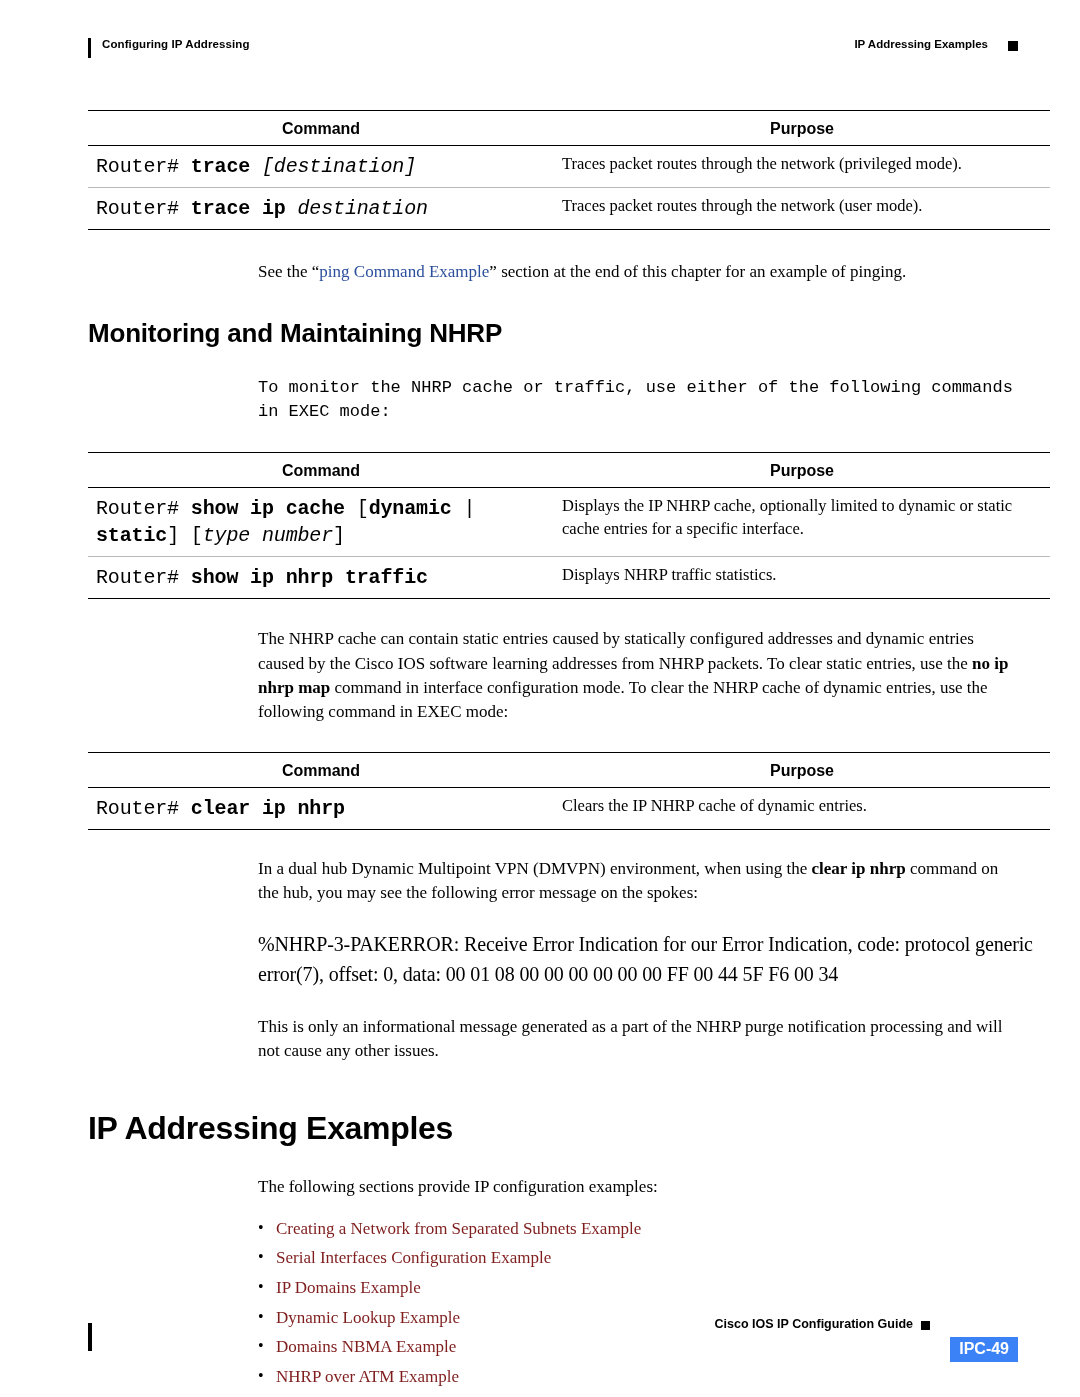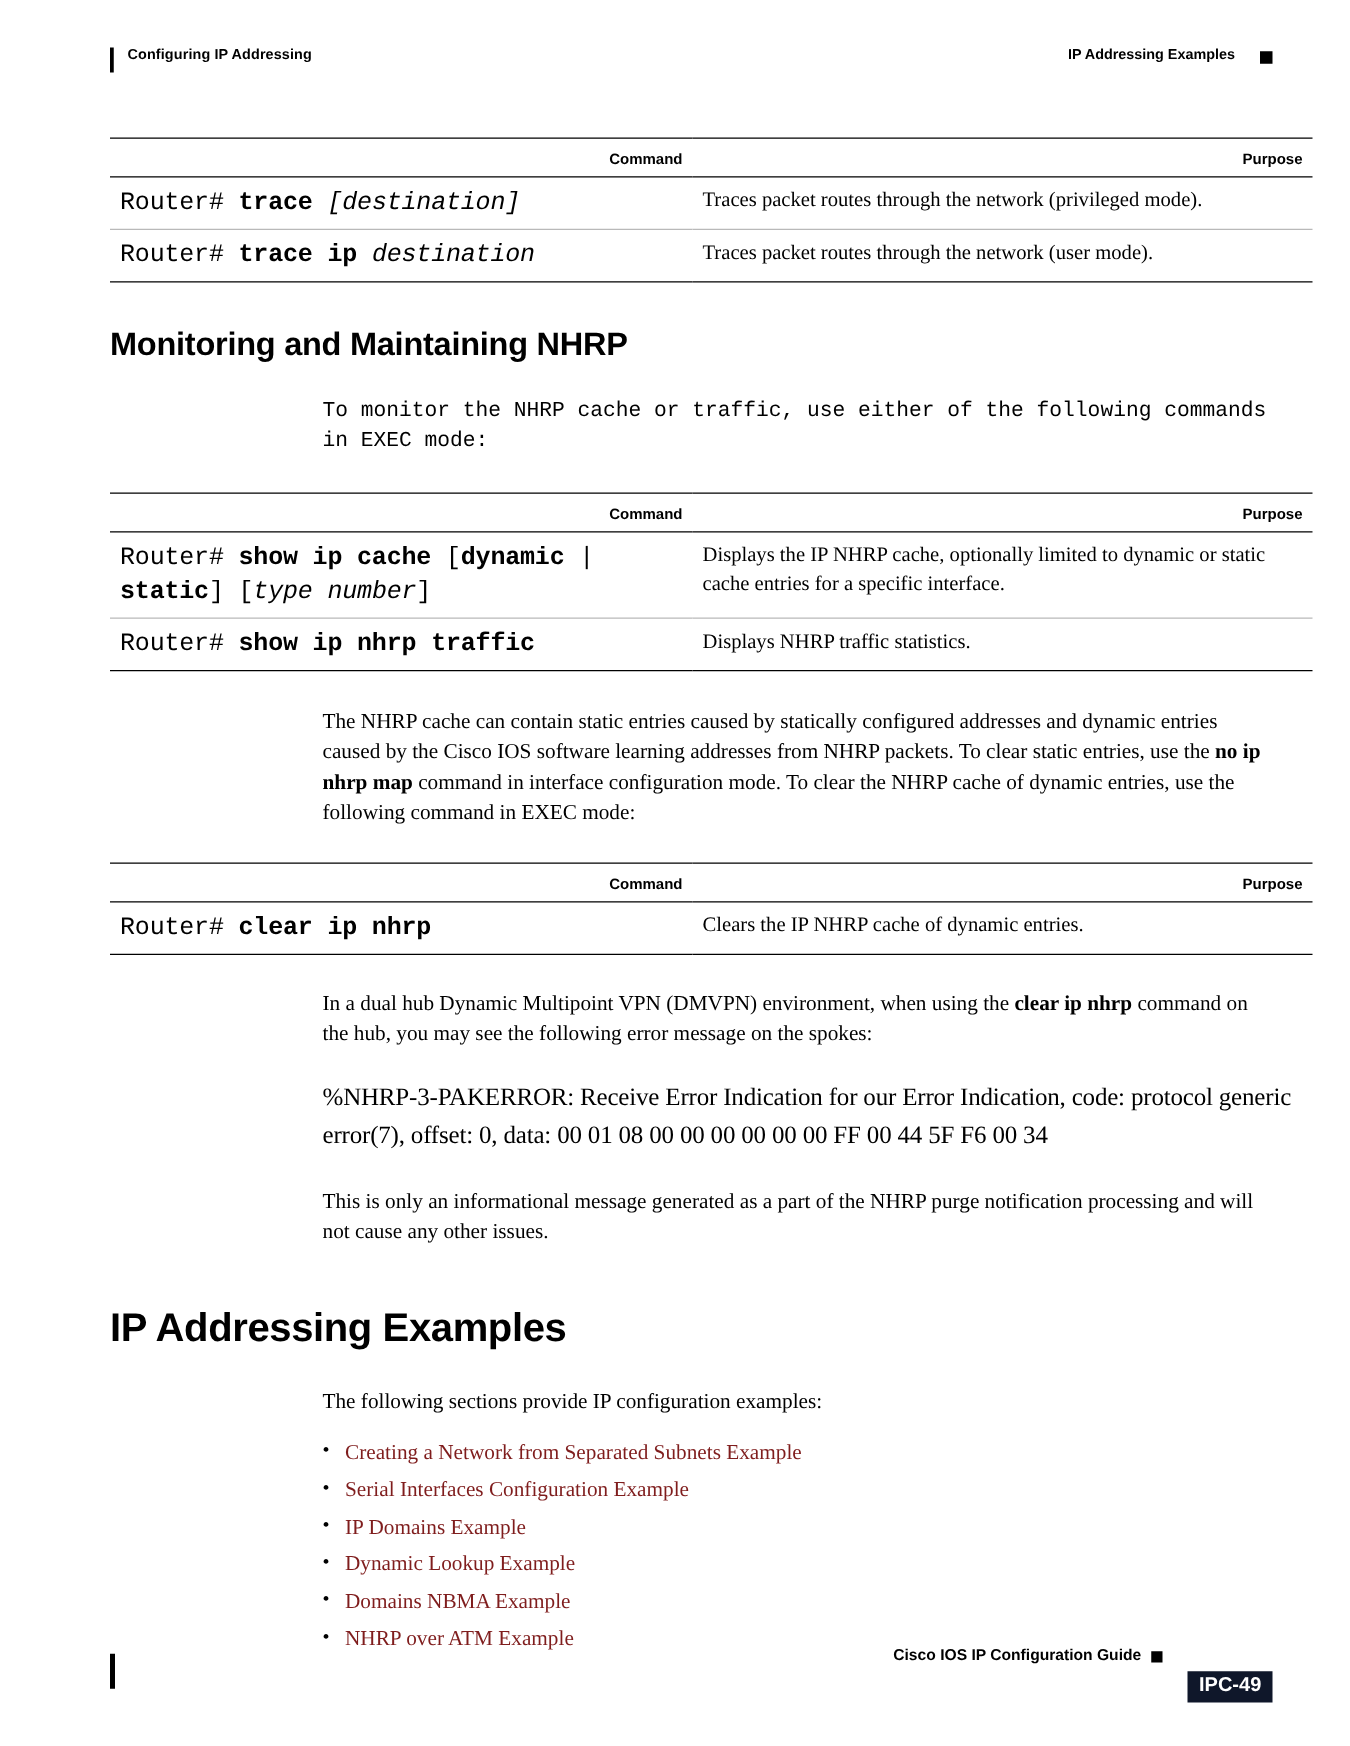--- a/index.html
+++ b/index.html
@@ -77,22 +77,22 @@
   
   table.cmd-table {
     border-collapse: collapse;
     width: 930px;
     margin: 0;
     table-layout: fixed;
   }
   table.cmd-table th {
     font-family: "Liberation Sans", sans-serif;
     font-weight: bold;
-    font-size: 12px;
-    text-align: right;
+    font-size: 16px;
+    text-align: center;
     padding: 9px 8px 7px 8px;
     border-top: 1.6px solid #000;
     border-bottom: 1.1px solid #000;
     vertical-align: bottom;
   }
   table.cmd-table td {
     font-size: 16.5px;
     padding: 7px 8px 7px 8px;
     border-bottom: 0.9px solid #b9b9b9;
     vertical-align: top;
@@ -208,21 +208,21 @@
     right: 88px;
     top: 4px;
     width: 9px;
     height: 9px;
     background: #000;
   }
   .footer-page {
     position: absolute;
     right: 0;
     top: 20px;
-    background: #0f172a;
+    background: #3b82f6;
     color: #fff;
     font-family: "Liberation Sans", sans-serif;
     font-weight: bold;
     font-size: 16px;
     padding: 3px 9px 4px 9px;
   }
 </style>
 </head>
 <body>
 
@@ -247,20 +247,21 @@
         <td class="col-cmd"><span class="mono"><span>Router#</span> <b>trace</b><i> [destination]</i></span></td>
         <td class="col-purpose">Traces packet routes through the network (privileged mode).</td>
       </tr>
       <tr class="last">
         <td class="col-cmd"><span class="mono"><span>Router#</span> <b>trace ip</b><i> destination</i></span></td>
         <td class="col-purpose">Traces packet routes through the network (user mode).</td>
       </tr>
     </tbody>
       </table>
 
+    <p class="para indent" style="margin-top: 30px;"><span>See the “</span><span class="link">ping Command Example</span><span>” section at the end of this chapter for an example of pinging.</span></p>
 
     <h2 class="section" style="margin-top: 34px;">Monitoring and Maintaining NHRP</h2>
 
     <p class="para indent" style="margin-top: 27px; font-family: Liberation Mono, monospace;">To monitor the NHRP cache or traffic, use either of the following commands in EXEC mode:</p>
 
     <table class="cmd-table" style="margin-top: 28px;">
       <tbody>
           <tr>
         <th class="col-cmd">Command</th>
         <th class="col-purpose">Purpose</th>

